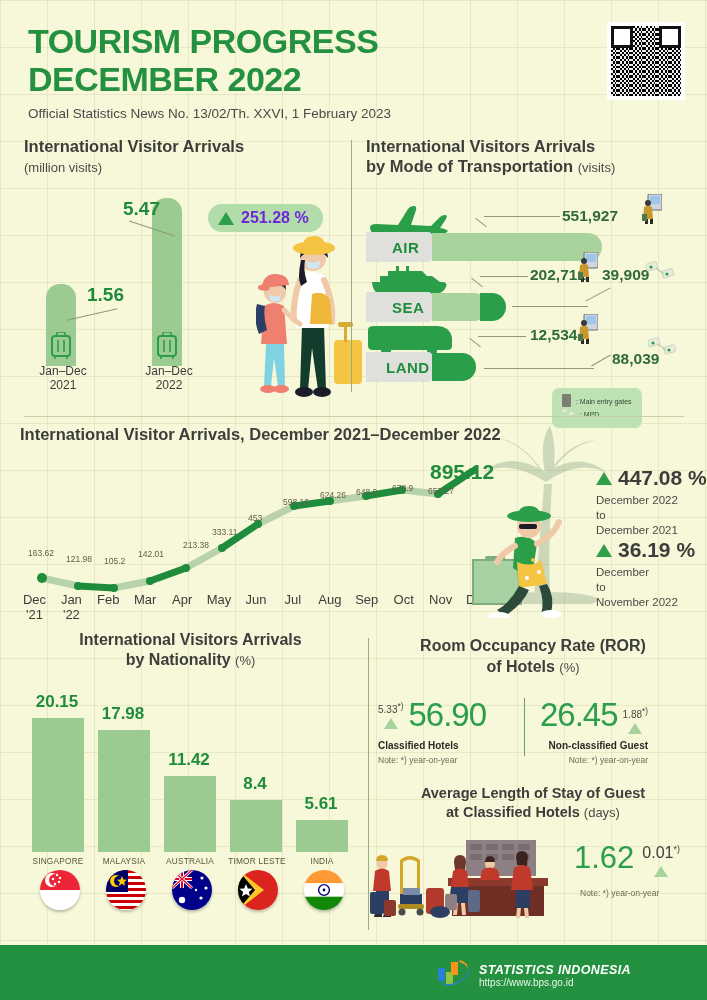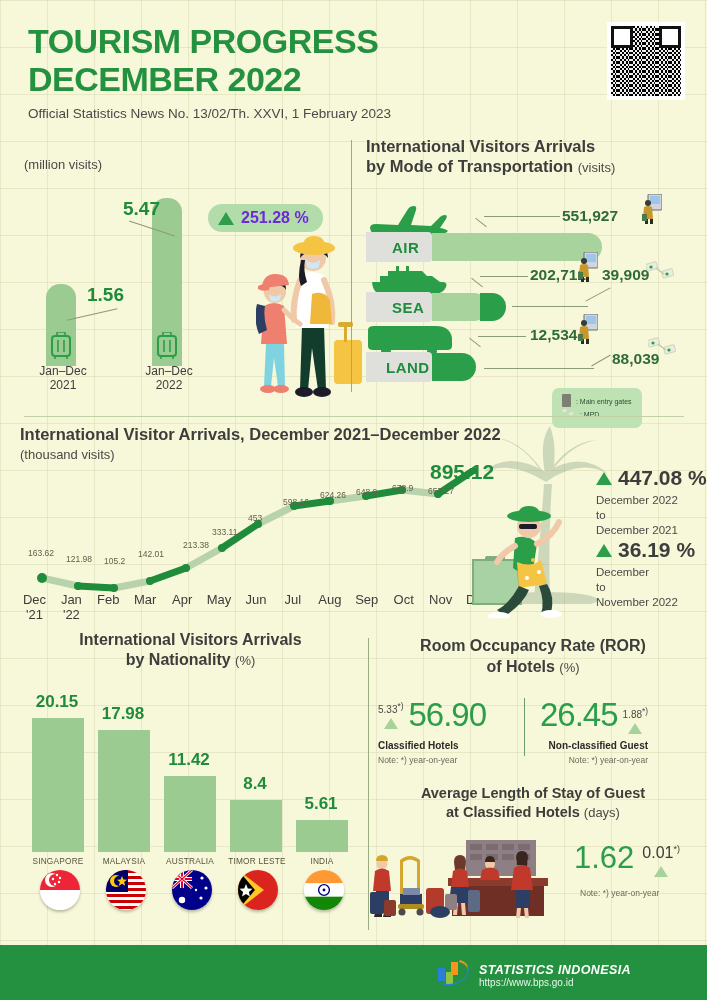--- a/index.html
+++ b/index.html
@@ -124,21 +124,22 @@
   <div class="header">
     <div class="title-l1">TOURISM PROGRESS</div>
     <div class="title-l2">DECEMBER 2022</div>
     <div class="subtitle">Official Statistics News No. 13/02/Th. XXVI, 1 February 2023</div>
   </div>
   <div class="qr">
       <div class="qr-inner"></div>
     </div>
 
   <div id="panel-iva">
-    <div class="sec-sub" style="margin-top:21px">(million visits)</div>
+    <div class="sec-title">International Visitor Arrivals</div>
+    <div class="sec-sub" style="margin-top:4px">(million visits)</div>
 
     <div class="col-bar" style="left:22px; top:148px; width:30px; height:82px;"></div>
     <div class="col-val" style="left:63px; top:148px;">1.56</div>
     <div class="leader" style="left:42px; top:178px; width:52px; transform:rotate(-13deg);"></div>
     <div class="suitcase" style="left:26px; top:196px;">
       <svg viewBox="0 0 22 28" width="22" height="28">
           <rect x="7" y="0" width="8" height="4" rx="1" fill="none" stroke="#2b9e4a" stroke-width="1.6"></rect>
           <rect x="2" y="4" width="18" height="20" rx="3" fill="none" stroke="#2b9e4a" stroke-width="2"></rect>
           <line x1="8" y1="8" x2="8" y2="20" stroke="#2b9e4a" stroke-width="1.6"></line>
           <line x1="14" y1="8" x2="14" y2="20" stroke="#2b9e4a" stroke-width="1.6"></line>
@@ -331,21 +332,20 @@
         </svg>
         <span>: MPD</span>
       </div>
     </div>
   </div>
 
   <div class="hdivider" style="left:24px; top:416px; width:660px;"></div>
 
   <div id="panel-line">
     <div class="sec-title">International Visitor Arrivals, December 2021–December 2022</div>
-    <div class="sec-sub" style="margin-top:3px">(thousand visits)</div>
   </div>
 
   <svg class="palm" style="left:470px; top:424px;" width="150" height="180" viewBox="0 0 150 180">
     <path d="M74 60 q-4 60 -10 112 h16 q-2 -56 2 -112 z" fill="#6f8f73"></path>
     <path d="M76 58 q-34 -22 -62 -10 q24 -22 62 0 z" fill="#6f8f73"></path>
     <path d="M76 58 q34 -24 62 -8 q-26 -24 -62 -2 z" fill="#6f8f73"></path>
     <path d="M76 56 q-18 -34 -48 -42 q26 4 48 38 z" fill="#6f8f73"></path>
     <path d="M76 56 q20 -34 50 -40 q-28 2 -50 36 z" fill="#6f8f73"></path>
     <path d="M76 54 q-8 -36 4 -52 q8 22 2 52 z" fill="#6f8f73"></path>
     <ellipse cx="76" cy="176" rx="52" ry="8" fill="#6f8f73"></ellipse>

